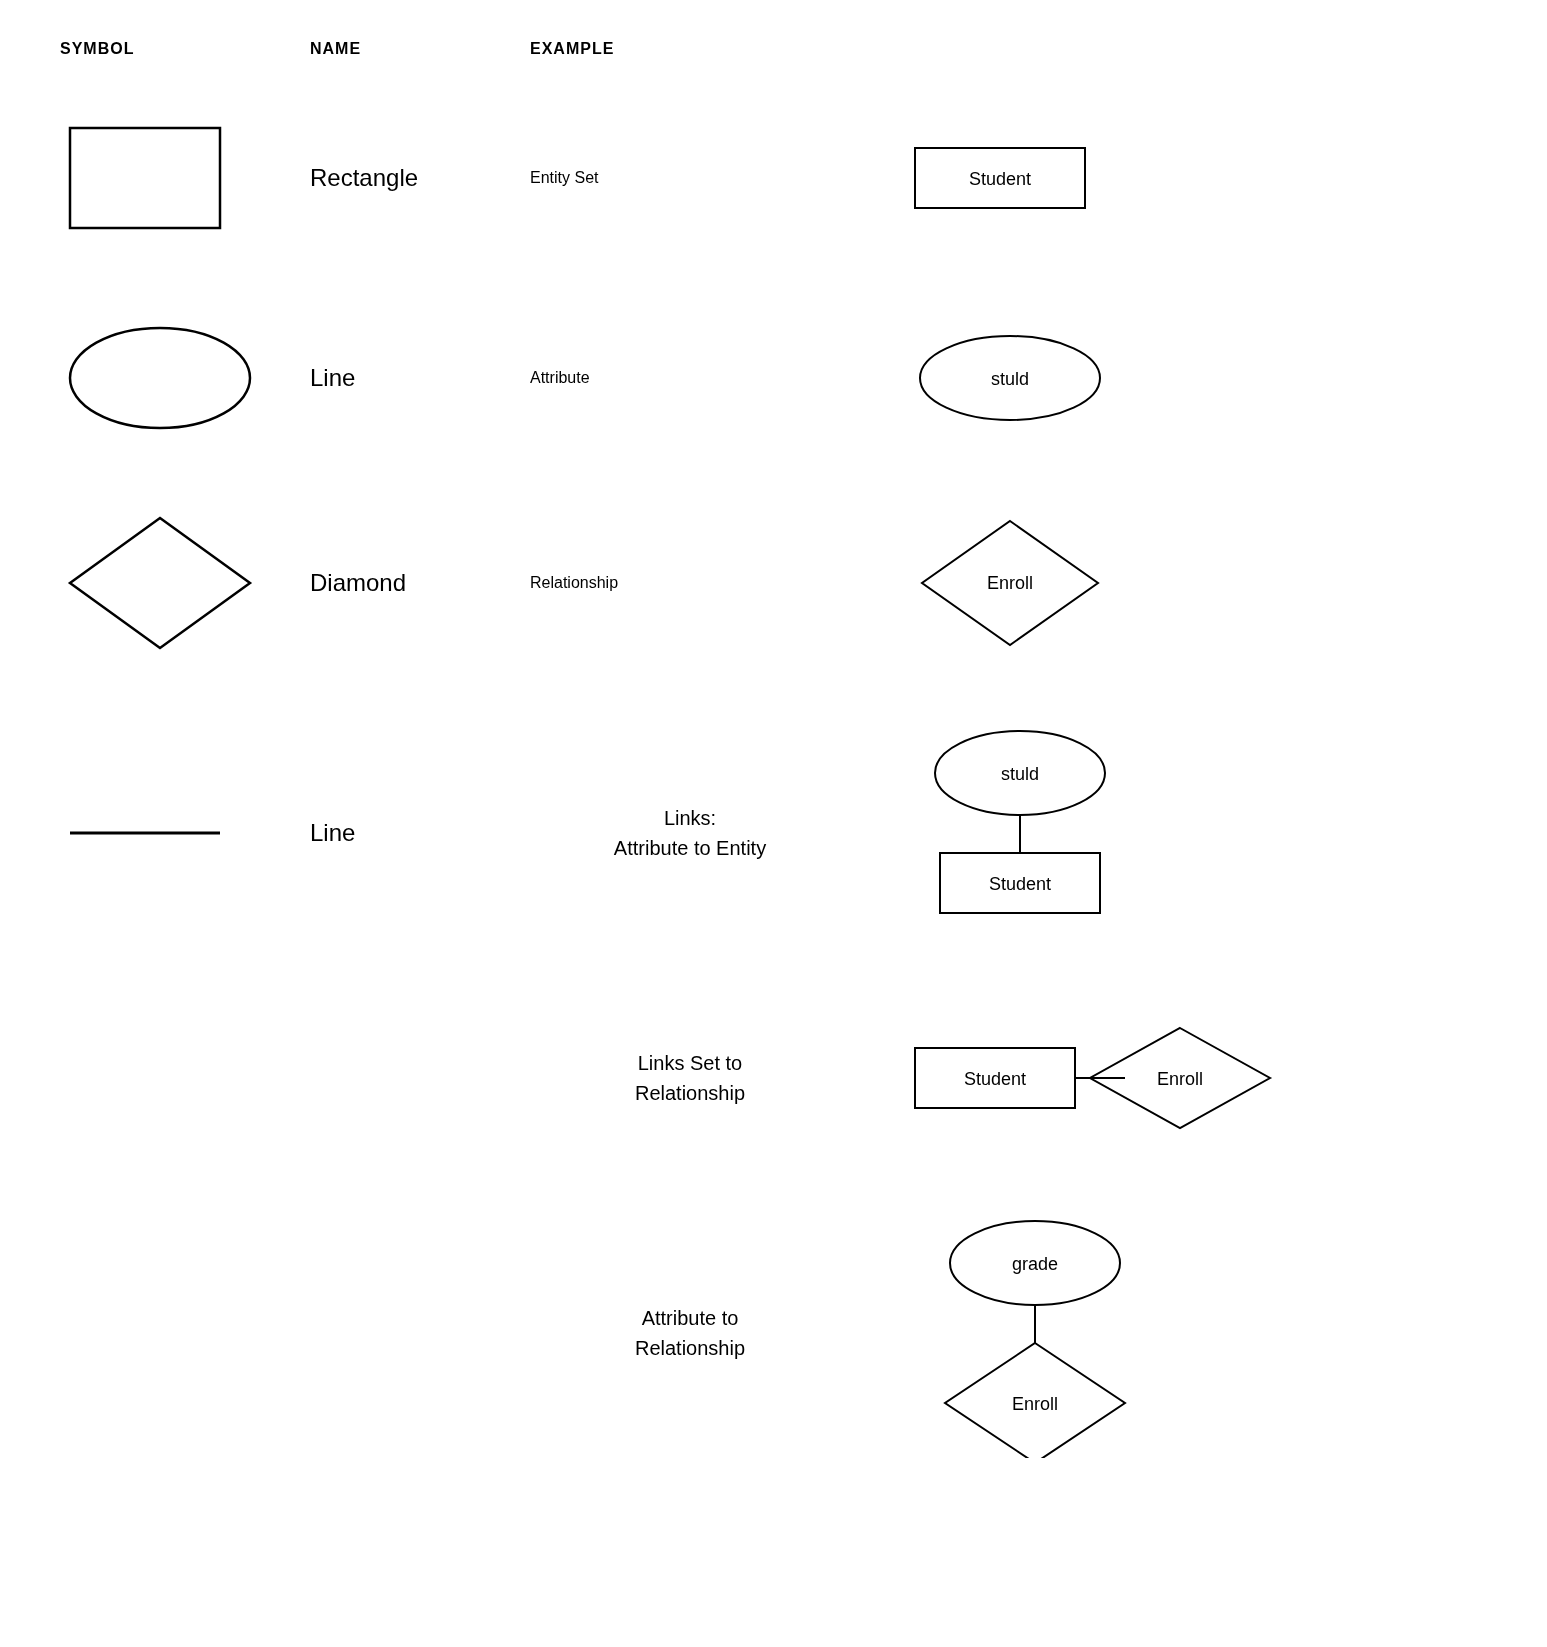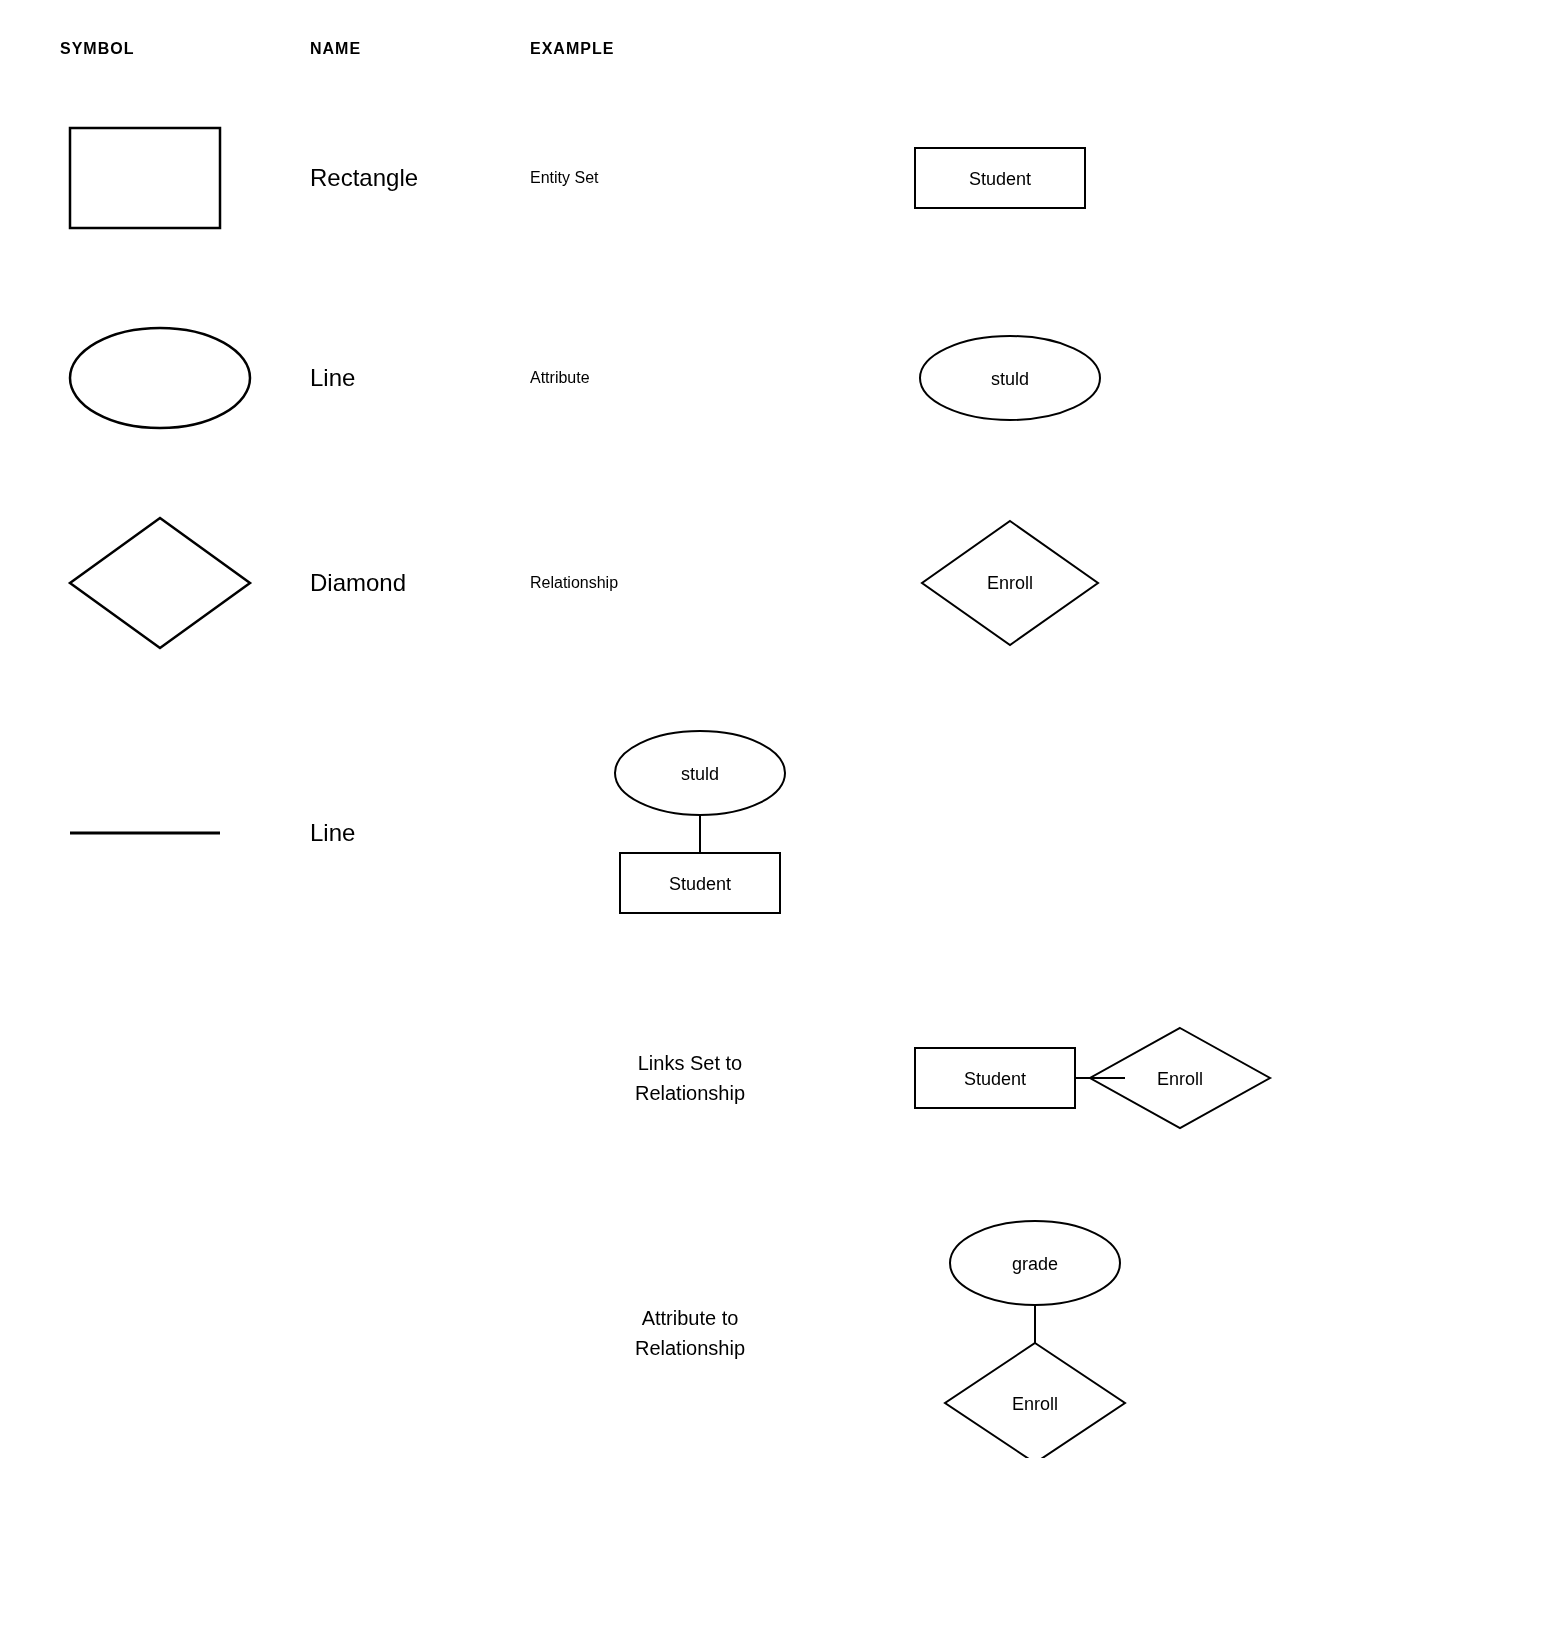--- a/index.html
+++ b/index.html
@@ -150,20 +150,24 @@
     </div>
   </div>
 
   <div class="content-row tall-row">
     <div class="symbol-cell">
       <svg width="170" height="40">
         <line x1="10" y1="20" x2="160" y2="20" stroke="#000" stroke-width="3"></line>
       </svg>
     </div>
     <div class="name-cell">Line</div>
+    <div class="meaning-cell meaning-multiline">
+      <span>Links:</span>
+      <span>Attribute to Entity</span>
+    </div>
     <div class="example-cell">
 
       <svg width="220" height="230">
 
         <ellipse cx="110" cy="55" rx="85" ry="42" fill="none" stroke="#000" stroke-width="2"></ellipse>
         <text x="110" y="62" text-anchor="middle" font-size="20">stuld</text>
 
         <line x1="110" y1="97" x2="110" y2="135" stroke="#000" stroke-width="2"></line>
 
         <rect x="30" y="135" width="160" height="60" fill="none" stroke="#000" stroke-width="2"></rect>

